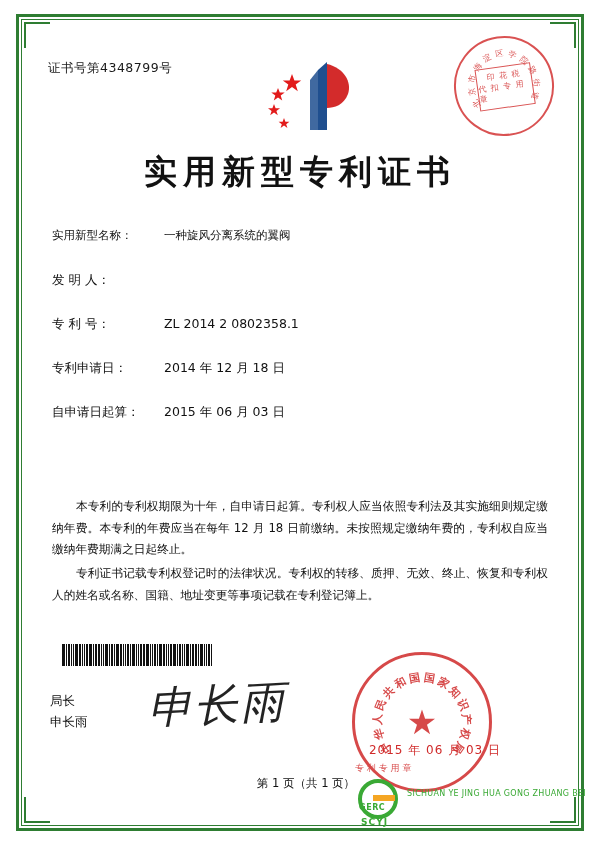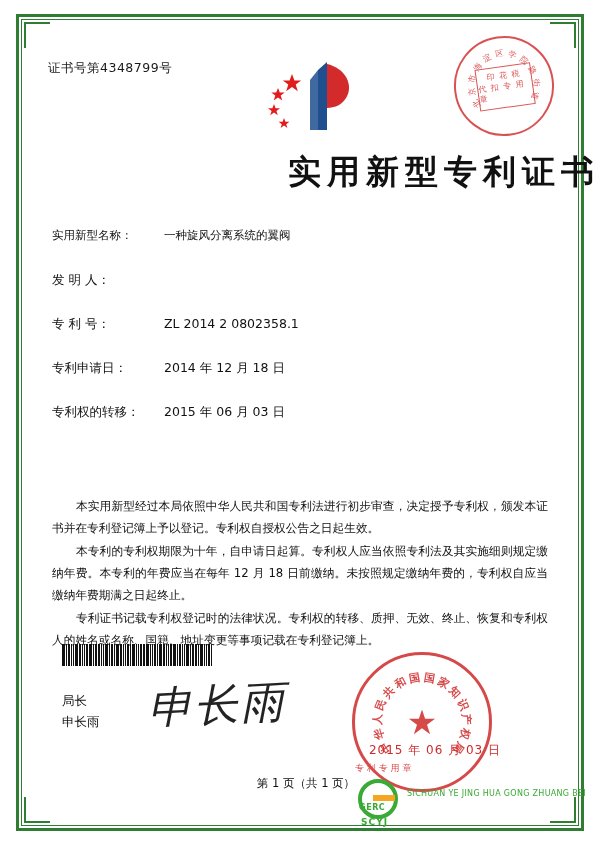--- a/index.html
+++ b/index.html
@@ -107,21 +107,21 @@
     top: 50%;
     font-size: 8px;
     transform-origin: 0 0;
   }
 
   .title {
     position: absolute;
     left: 0;
     right: 0;
     top: 150px;
-    text-align: right;
+    text-align: center;
     font-size: 33px;
     font-weight: bold;
     letter-spacing: 6px;
     color: #111;
     font-family: "DejaVu Sans", "Liberation Sans", sans-serif;
   }
 
   .fields {
     position: absolute;
     left: 52px;
@@ -173,21 +173,21 @@
   .barcode span {
     display: inline-block;
     background: #111;
     height: 22px;
     margin-right: 1px;
     vertical-align: top;
   }
 
   .signer {
     position: absolute;
-    left: 62px;
+    left: 50px;
     top: 690px;
     font-size: 12.5px;
     line-height: 1.7;
     color: #111;
   }
   .signature {
     position: absolute;
     left: 148px;
     top: 676px;
     font-size: 44px;
@@ -389,27 +389,26 @@
     </div>
     <div class="field-row">
       <span class="field-label">专 利 号：</span>
       <span class="field-value">ZL 2014 2 0802358.1</span>
     </div>
     <div class="field-row">
       <span class="field-label">专利申请日：</span>
       <span class="field-value">2014 年 12 月 18 日</span>
     </div>
     <div class="field-row">
-      <span class="field-label">专利权的转移：</span>
+      <span class="field-label">自申请日起算：</span>
       <span class="field-value">2015 年 06 月 03 日</span>
     </div>
   </div>
 
   <div class="body-text">
-    <p>本实用新型经过本局依照中华人民共和国专利法进行初步审查，决定授予专利权，颁发本证书并在专利登记簿上予以登记。专利权自授权公告之日起生效。</p>
     <p>本专利的专利权期限为十年，自申请日起算。专利权人应当依照专利法及其实施细则规定缴纳年费。本专利的年费应当在每年 12 月 18 日前缴纳。未按照规定缴纳年费的，专利权自应当缴纳年费期满之日起终止。</p>
     <p>专利证书记载专利权登记时的法律状况。专利权的转移、质押、无效、终止、恢复和专利权人的姓名或名称、国籍、地址变更等事项记载在专利登记簿上。</p>
   </div>
 
   <div class="barcode"><span style="width:3px"></span><span style="width:1px"></span><span style="width:2px"></span><span style="width:1px"></span><span style="width:1px"></span><span style="width:3px"></span><span style="width:2px"></span><span style="width:1px"></span><span style="width:1px"></span><span style="width:2px"></span><span style="width:3px"></span><span style="width:1px"></span><span style="width:2px"></span><span style="width:2px"></span><span style="width:1px"></span><span style="width:1px"></span><span style="width:3px"></span><span style="width:1px"></span><span style="width:2px"></span><span style="width:1px"></span><span style="width:3px"></span><span style="width:2px"></span><span style="width:1px"></span><span style="width:1px"></span><span style="width:2px"></span><span style="width:1px"></span><span style="width:3px"></span><span style="width:1px"></span><span style="width:1px"></span><span style="width:2px"></span><span style="width:2px"></span><span style="width:3px"></span><span style="width:1px"></span><span style="width:1px"></span><span style="width:2px"></span><span style="width:1px"></span><span style="width:3px"></span><span style="width:2px"></span><span style="width:1px"></span><span style="width:1px"></span><span style="width:2px"></span><span style="width:3px"></span><span style="width:1px"></span><span style="width:2px"></span><span style="width:1px"></span><span style="width:1px"></span><span style="width:3px"></span><span style="width:1px"></span><span style="width:2px"></span><span style="width:2px"></span><span style="width:1px"></span><span style="width:3px"></span><span style="width:1px"></span><span style="width:1px"></span><span style="width:2px"></span><span style="width:1px"></span></div>
 
   <div class="signer">
     <div>局长</div>
     <div>申长雨</div>
   </div>

